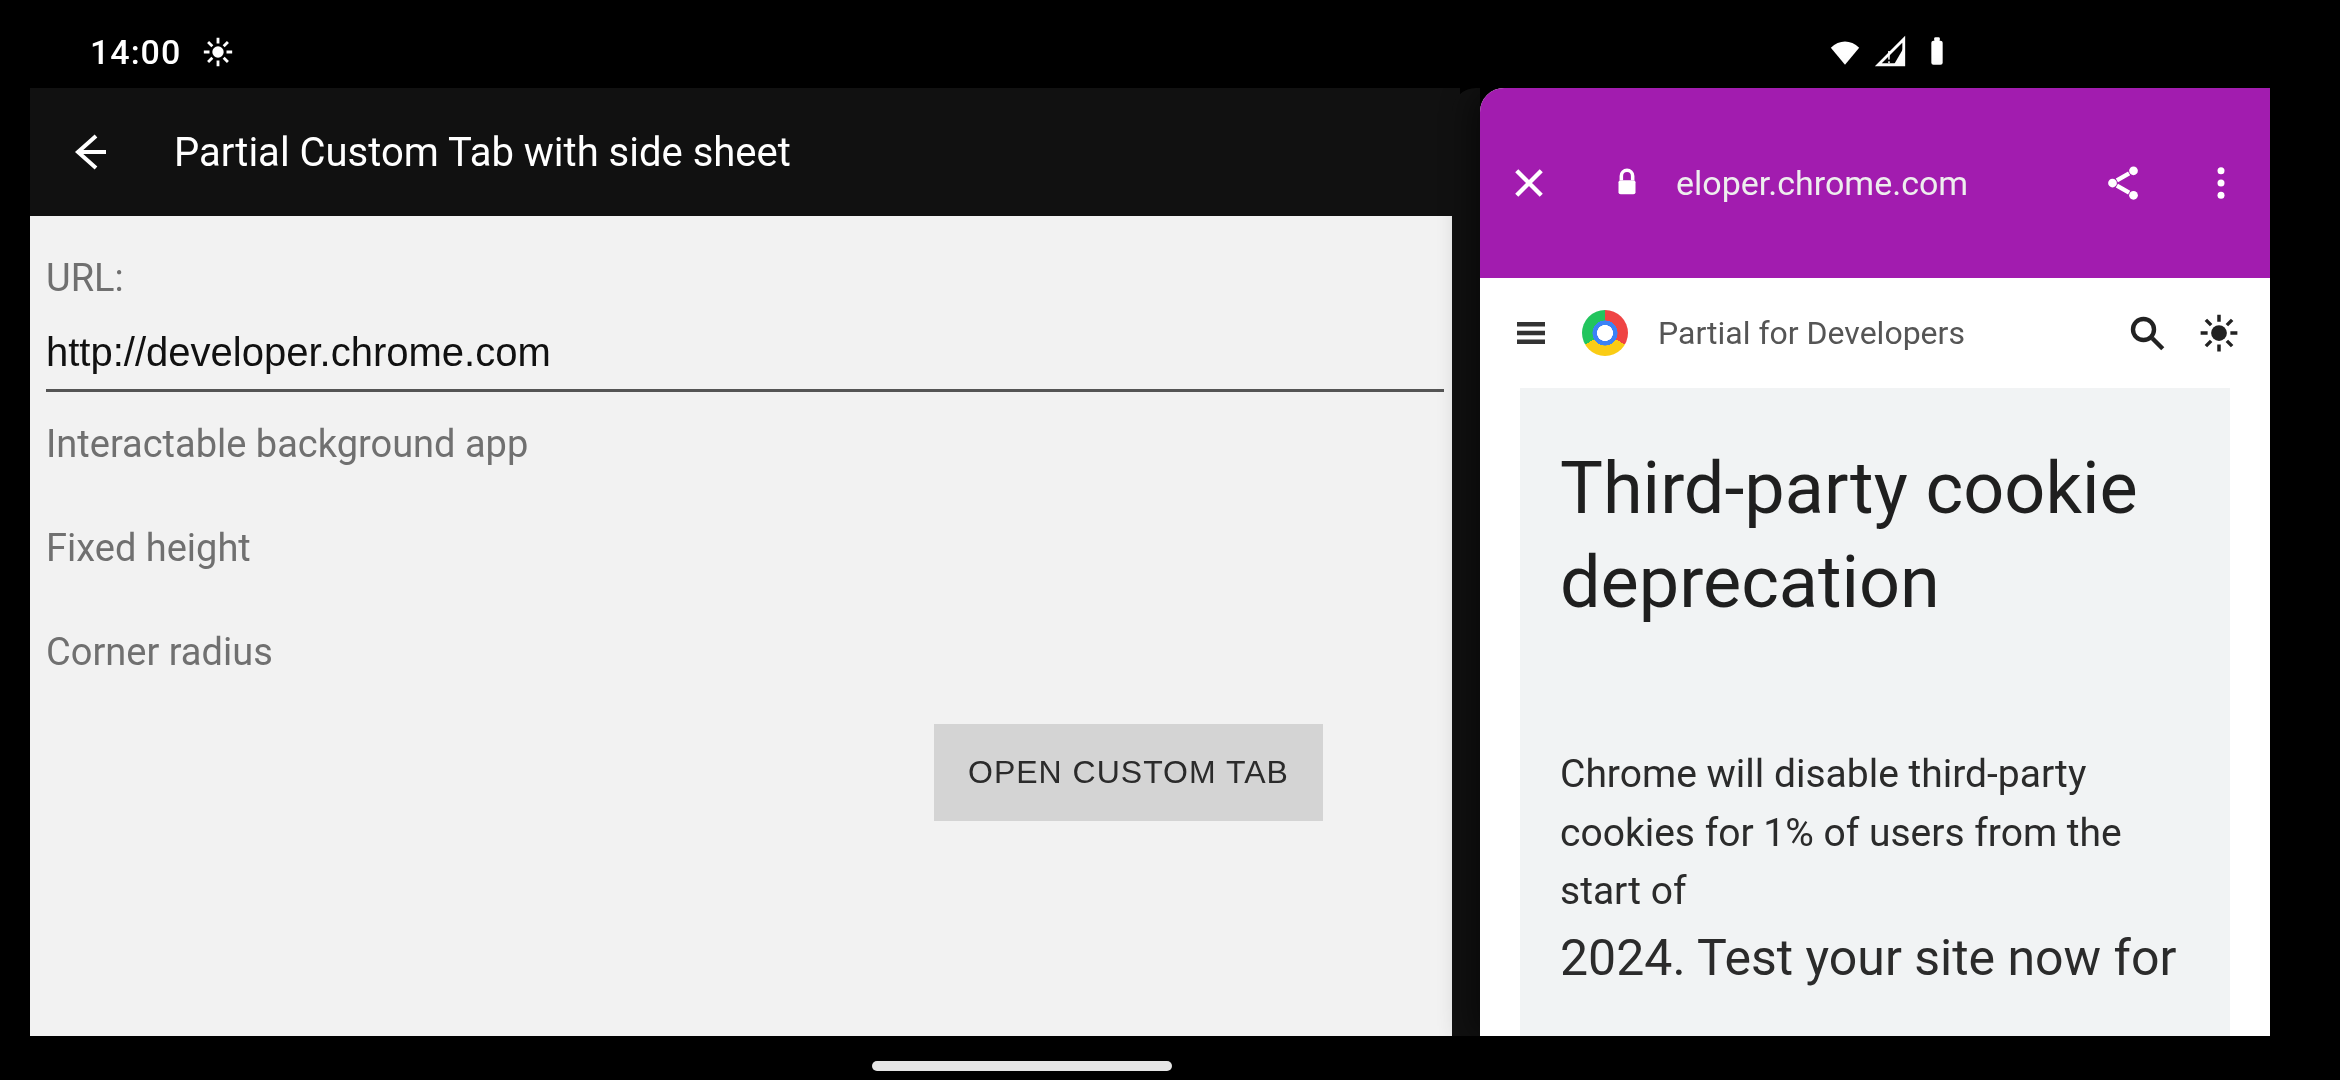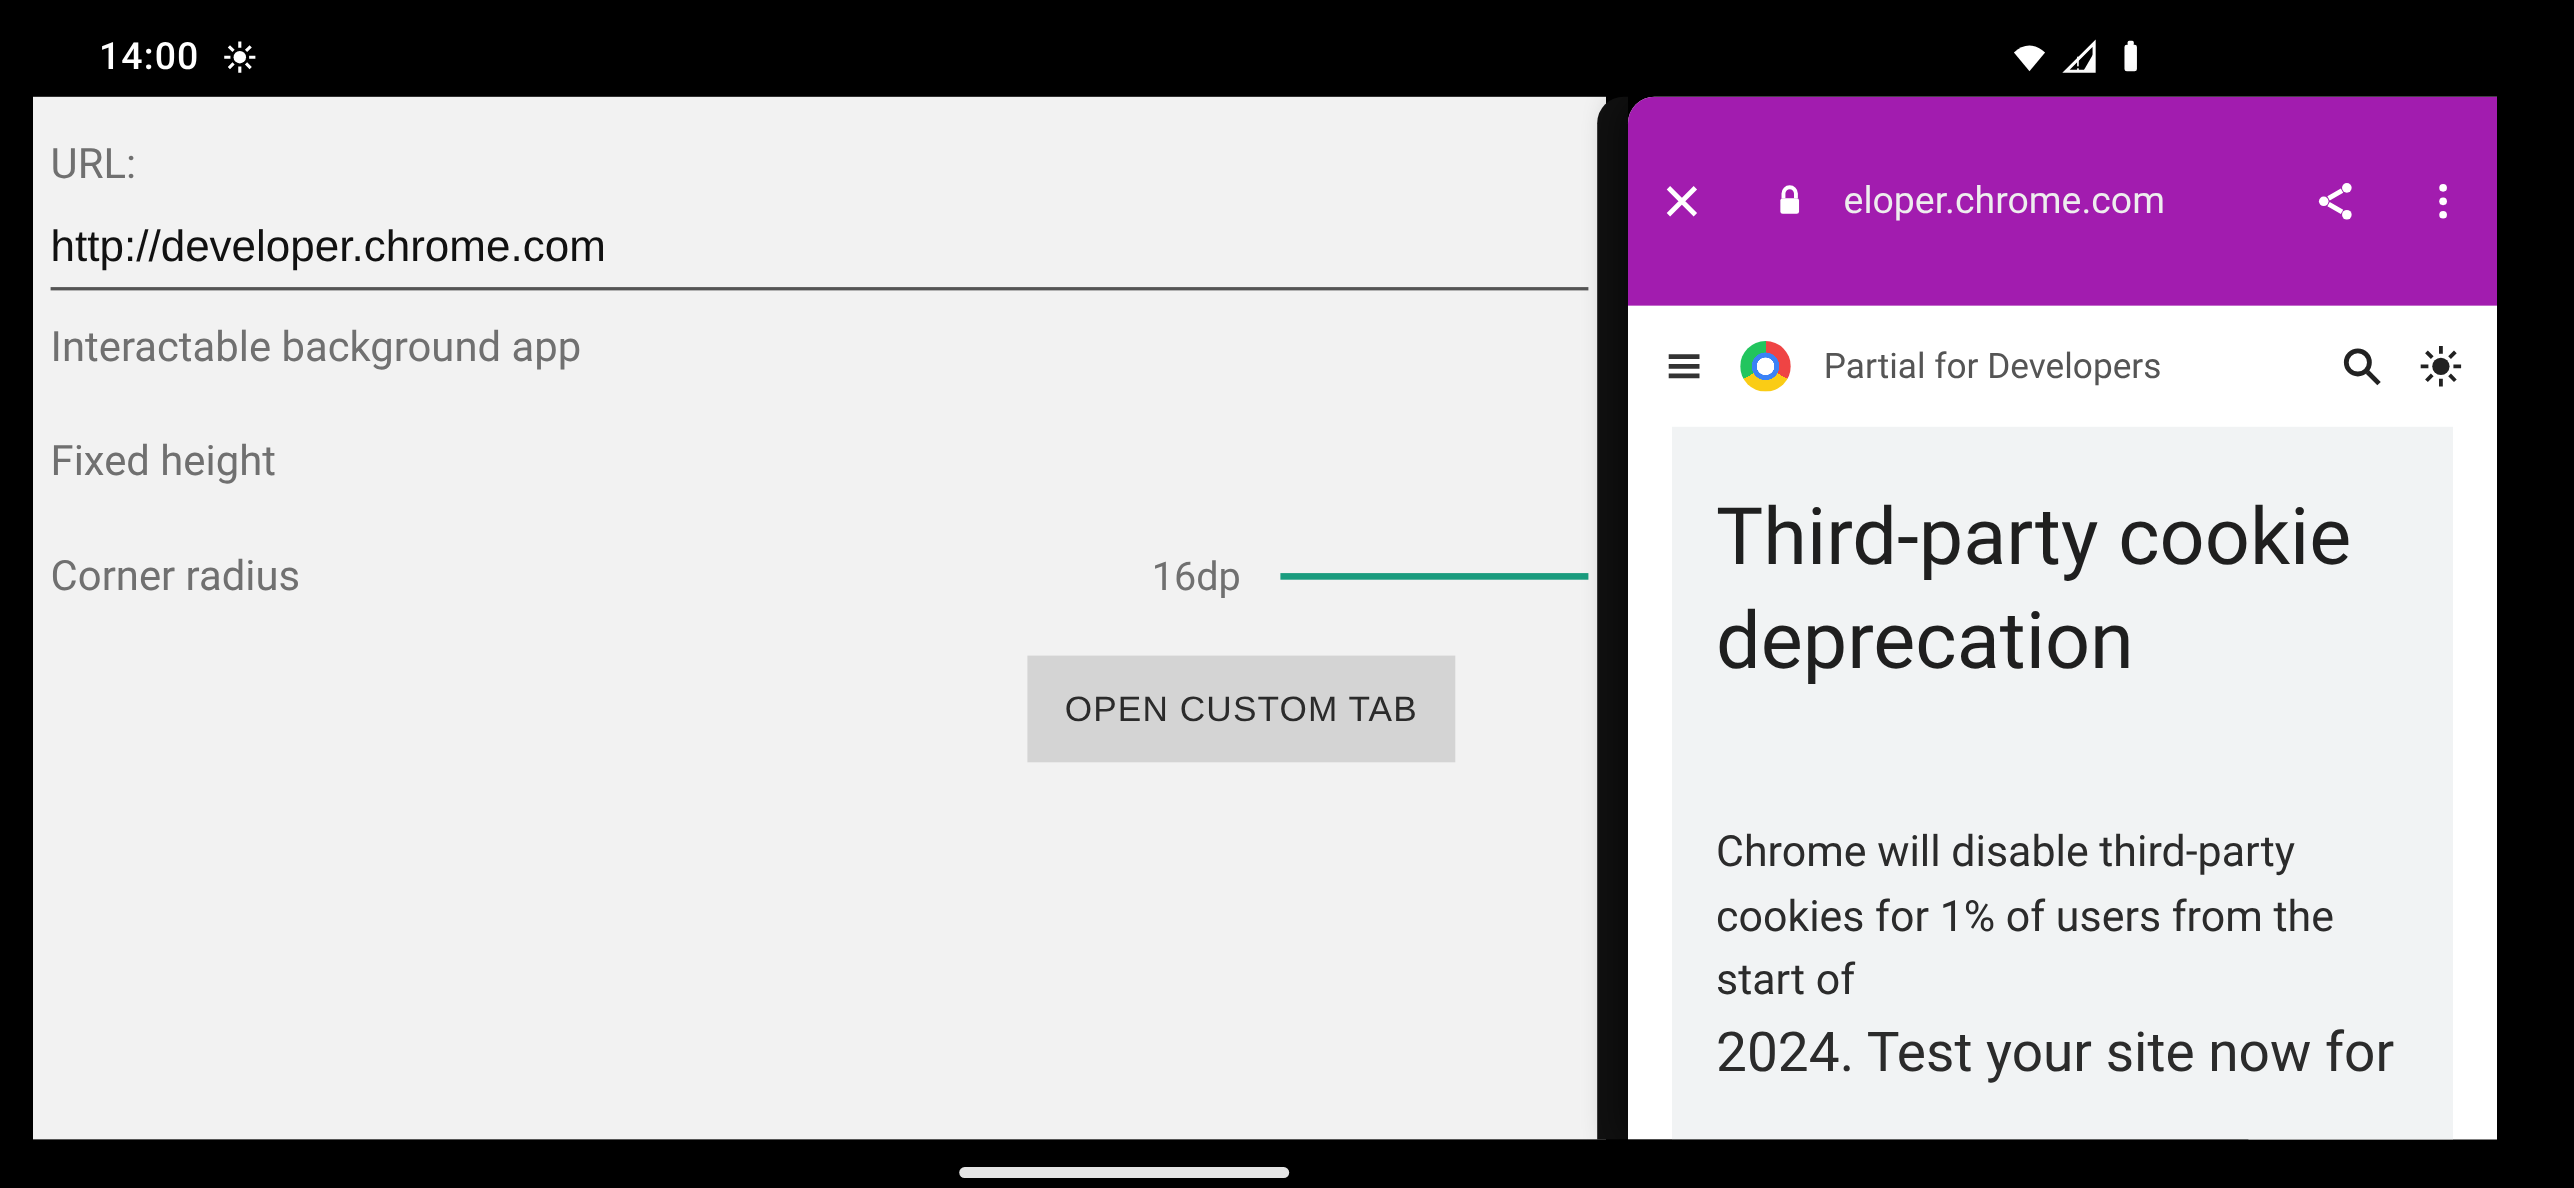--- a/index.html
+++ b/index.html
@@ -205,37 +205,41 @@
             <rect x="16" y="8" width="16" height="34" rx="3" fill="#fff" stroke="none"></rect>
             <rect x="20" y="3" width="8" height="6" rx="2" fill="#fff" stroke="none"></rect>
           </svg>
       </span>
     </div>
   </div>
 
   <div class="frame">
 
     <div class="app-pane">
+      <div class="app-bar">
+        <div class="back">
+          <svg viewBox="0 0 48 48" width="48" height="48">
+              <path d="M30 8 12 24l18 16M12 24h28" stroke="#fff"></path>
+            </svg>
+        </div>
+        <div class="app-title">Partial Custom Tab with side sheet</div>
+      </div>
 
       <div class="app-body">
         <div class="url-label">URL:</div>
         <input class="url-input" type="text" value="http://developer.chrome.com" style="">
 
         <div class="option-row">
           <span class="option-label">Interactable background app</span>
         </div>
         <div class="option-row">
           <span class="option-label">Fixed height</span>
         </div>
         <div class="option-row">
           <span class="option-label">Corner radius</span>
-          <span class="slider-wrap">
-            <span class="slider-value">16dp</span>
-            <span class="slider"></span>
-          </span>
         </div>
 
         <button class="open-btn">OPEN CUSTOM TAB</button>
       </div>
     </div>
 
     <div class="sheet-gutter"></div>
 
     <div class="side-sheet">
       <div class="cct-toolbar">

